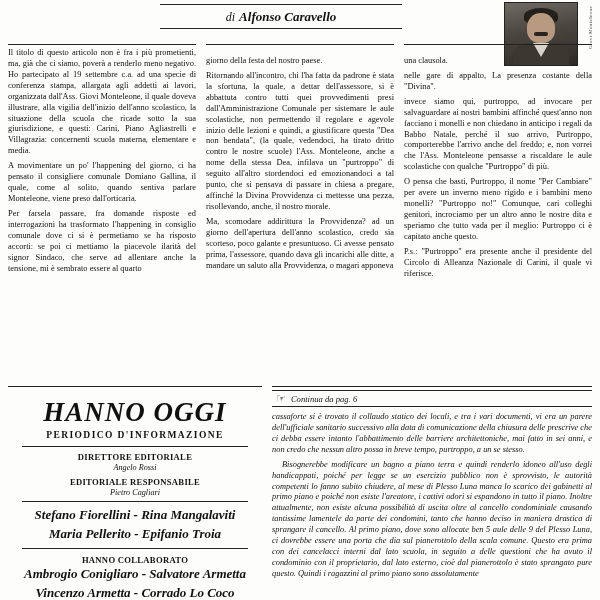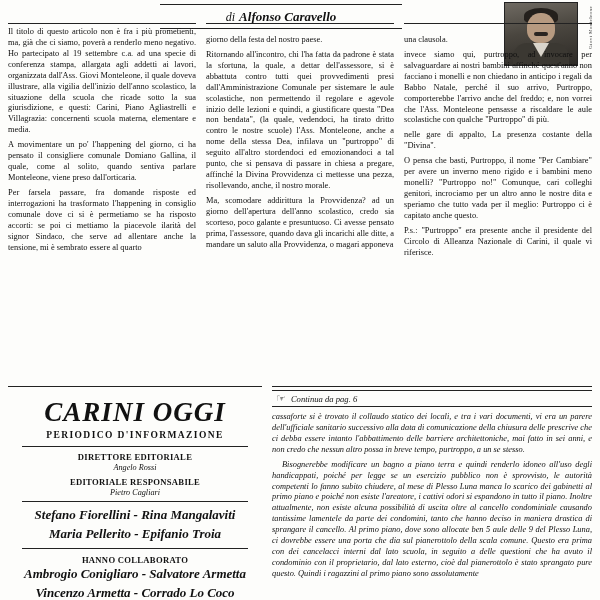--- a/index.html
+++ b/index.html
@@ -117,21 +117,21 @@
     letter-spacing: .4px;
     color: #333;
     writing-mode: vertical-rl;
     transform: rotate(180deg);
     font-family: "Liberation Serif", serif;
   }
 
   
   .cols {
     position: absolute;
-    top: 23px;
+    top: 44px;
     left: 8px;
     right: 8px;
     height: 350px;
     display: flex;
     gap: 10px;
   }
   .col {
     flex: 1 1 0;
     font-size: 8.4px;
     line-height: 1.30;
@@ -276,31 +276,31 @@
       <p>A movimentare un po' l'happening del giorno, ci ha pensato il consigliere comunale Domiano Gallina, il quale, come al solito, quando sentiva parlare Monteleone, viene preso dall'orticaria.</p>
       <p>Per farsela passare, fra domande risposte ed interrogazioni ha trasformato l'happening in consiglio comunale dove ci si è permetiamo se ha risposto accorti: se poi ci mettiamo la piacevole ilarità del signor Sindaco, che serve ad allentare anche la tensione, mi è sembrato essere al quarto</p>
     </div>
     <div class="col second">
       <p>giorno della festa del nostro paese.</p>
       <p>Ritornando all'incontro, chi l'ha fatta da padrone è stata la sfortuna, la quale, a dettar dell'assessore, si è abbattuta contro tutti quei provvedimenti presi dall'Amministrazione Comunale per sistemare le aule scolastiche, non permettendo il regolare e agevole inizio delle lezioni e quindi, a giustificare questa "Dea non bendata", (la quale, vedendoci, ha tirato dritto contro le nostre scuole) l'Ass. Monteleone, anche a nome della stessa Dea, infilava un "purtroppo" di seguito all'altro stordendoci ed emozionandoci a tal punto, che si pensava di passare in chiesa a pregare, affinché la Divina Provvidenza ci mettesse una pezza, risollevando, anche, il nostro morale.</p>
       <p>Ma, scomodare addirittura la Provvidenza? ad un giorno dell'apertura dell'anno scolastico, credo sia scorteso, poco galante e presuntuoso. Ci avesse pensato prima, l'assessore, quando dava gli incarichi alle ditte, a mandare un saluto alla Provvidenza, o magari apponeva</p>
     </div>
     <div class="col third">
       <p>una clausola.</p>
+      <p>nelle gare di appalto,  La presenza costante della "Divina".</p>
       <p>invece siamo qui, purtroppo, ad invocare per salvaguardare ai nostri bambini affinché quest'anno non facciano i monelli e non chiedano in anticipo i regali da Babbo Natale, perché il suo arrivo, Purtroppo, comporterebbe l'arrivo anche del freddo; e, non vorrei che l'Ass. Monteleone pensasse a riscaldare le aule scolastiche con qualche "Purtroppo" di più.</p>
-      <p>nelle gare di appalto,  La presenza costante della "Divina".</p>
       <p>O pensa che basti, Purtroppo, il nome "Per Cambiare" per avere un inverno meno rigido e i bambini meno monelli? "Purtroppo no!" Comunque, cari colleghi genitori, incrociamo per un altro anno le nostre dita e speriamo che tutto vada per il meglio: Purtroppo ci è capitato anche questo.</p>
       <p>P.s.: "Purtroppo" era presente anche il presidente del Circolo di Alleanza Nazionale di Carini, il quale vi riferisce.</p>
     </div>
   </div>
 
   <div class="lower">
 
     <div class="masthead">
-      <div class="logo">CARINI OGGI</div>
+      <div class="logo">HANNO OGGI</div>
       <div class="subtitle">PERIODICO D'INFORMAZIONE</div>
       <div class="rule"></div>
 
       <div class="lbl">DIRETTORE EDITORIALE</div>
       <div class="nm">Angelo Rossi</div>
 
       <div class="lbl">EDITORIALE RESPONSABILE</div>
       <div class="nm">Pietro Cagliari</div>
 
       <div class="rule"></div>

